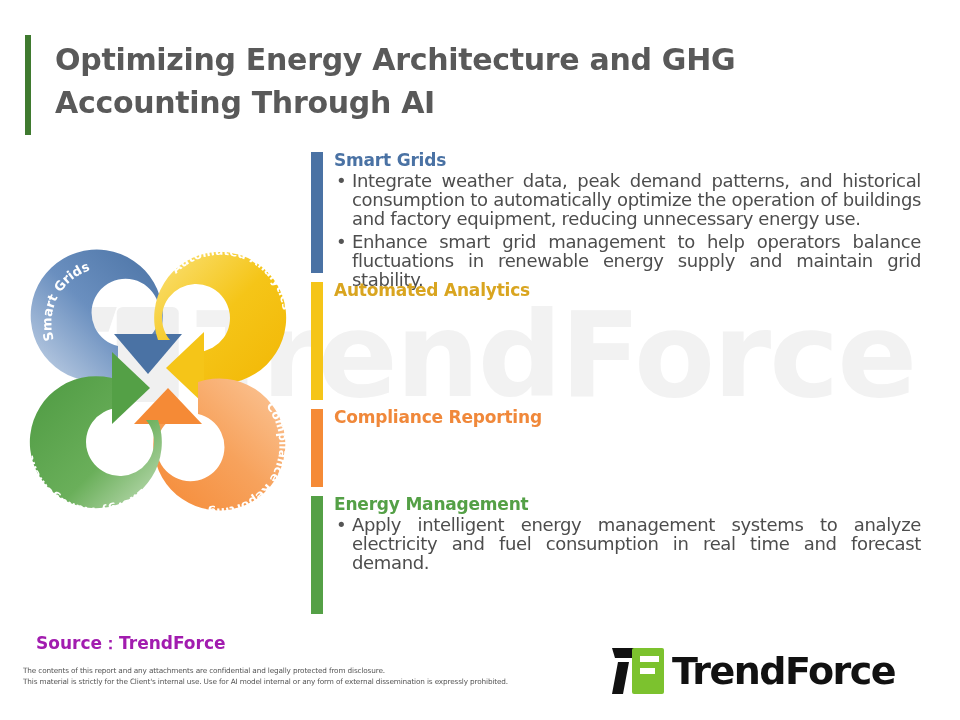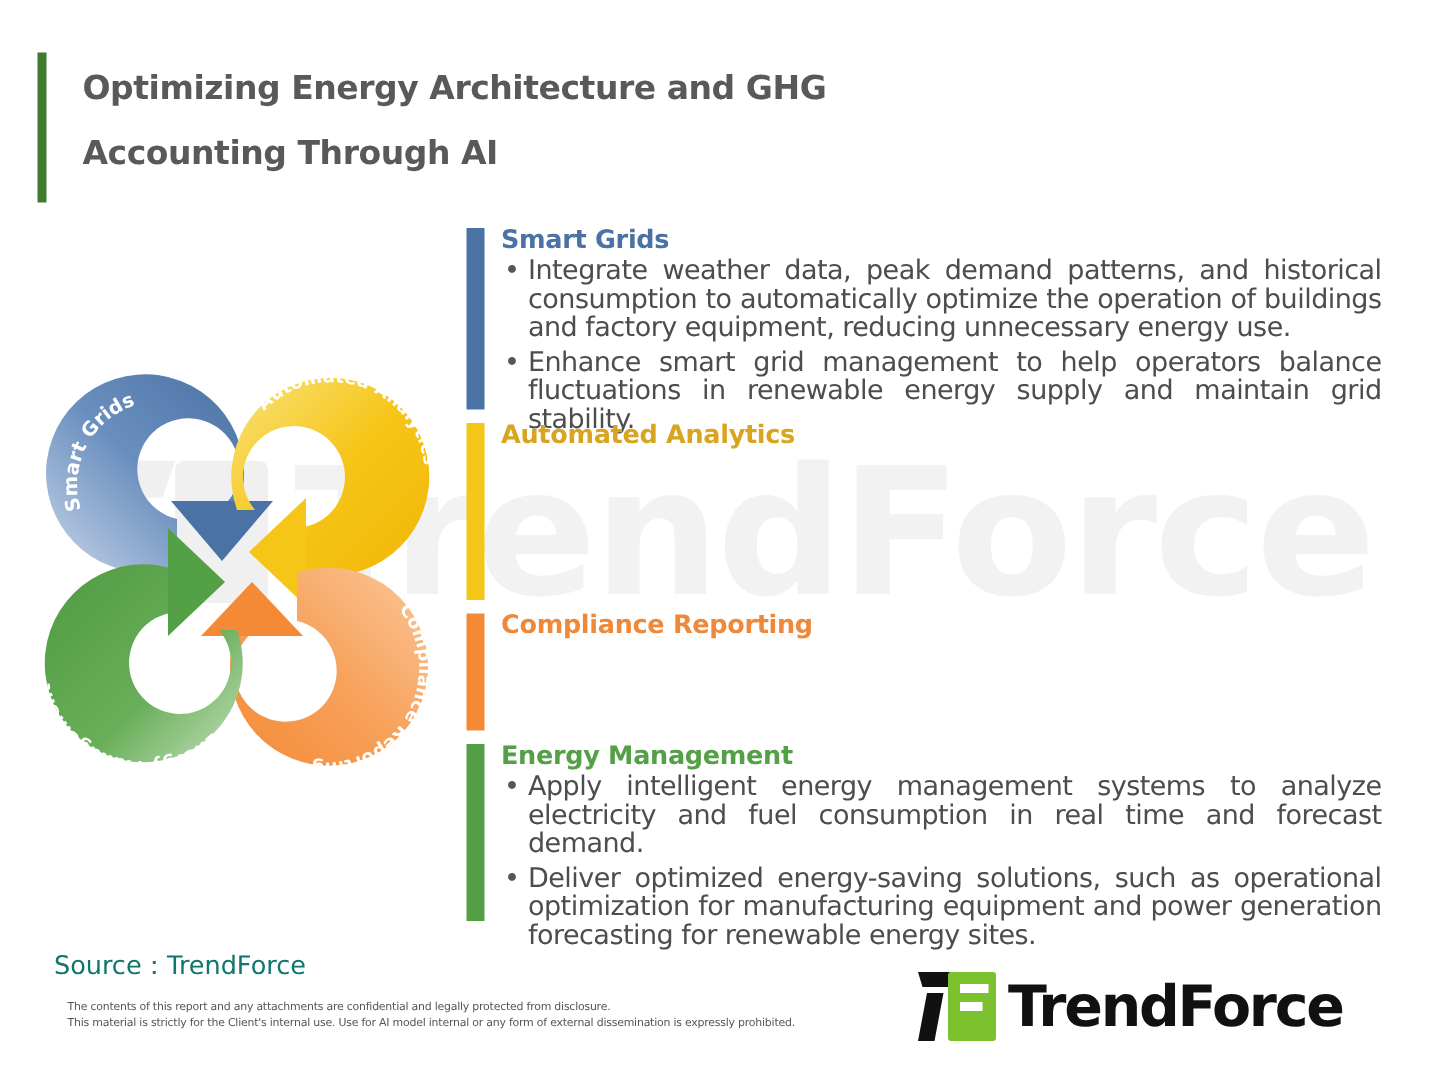--- a/index.html
+++ b/index.html
@@ -1,39 +1,39 @@
 <!DOCTYPE html>
 <html><head>
 <meta charset="utf-8">
 <style>
   * { box-sizing: border-box; margin: 0; padding: 0; }
   html, body { width: 960px; height: 720px; background: #ffffff; overflow: hidden; }
   body { position: relative; font-family: "DejaVu Sans", sans-serif; color: #555555; }
 
   .title-bar { position: absolute; left: 25px; top: 35px; width: 6px; height: 100px; background: #3f7a2f; }
   .title { position: absolute; left: 55px; top: 38px; width: 820px; font-family: "DejaVu Sans", sans-serif;
-           font-weight: bold; font-size: 22px; line-height: 43px; color: #595959; letter-spacing: -0.3px; }
+           font-weight: bold; font-size: 30px; line-height: 43px; color: #595959; letter-spacing: -0.3px; }
 
   .watermark { position: absolute; left: 60px; top: 300px; font-family: "DejaVu Sans", sans-serif; font-weight: bold;
                font-size: 118px; line-height: 110px; color: #f2f2f2; letter-spacing: -2px; white-space: nowrap; z-index: 0; }
   .watermark .wm-logo { display: inline-block; width: 130px; height: 95px; vertical-align: -6px; margin-right: 6px; }
 
   .diagram { position: absolute; left: 26px; top: 248px; width: 264px; height: 264px; z-index: 1; }
 
   .sections { position: absolute; left: 311px; top: 150px; width: 610px; z-index: 2; }
   .section { position: relative; padding-left: 23px; margin-bottom: 7px; }
   .section .bar { position: absolute; left: 0; top: 2px; bottom: 0; width: 12px; }
   .section h2 { font-family: "DejaVu Sans", sans-serif; font-weight: bold; font-size: 17px; line-height: 20px; margin-bottom: 1px; letter-spacing: -0.2px; }
   .section ul { list-style: none; }
   .section li { position: relative; padding-left: 18px; font-size: 18px; line-height: 19px; color: #4d4d4d;
                 text-align: justify; margin-bottom: 4px; letter-spacing: -0.35px; }
   .section li::before { content: "•"; position: absolute; left: 2px; top: 0; color: #555; }
 
-  .source { position: absolute; left: 36px; top: 632px; font-weight: normal; font-size: 17px; color: #0f766e; }
-  .disclaimer { position: absolute; left: 45px; top: 665px; font-size: 7.3px; line-height: 11px; color: #555; letter-spacing: -0.15px; }
+  .source { position: absolute; left: 36px; top: 632px; font-weight: bold; font-size: 17px; color: #a21caf; }
+  .disclaimer { position: absolute; left: 23px; top: 665px; font-size: 7.3px; line-height: 11px; color: #555; letter-spacing: -0.15px; }
 
   .logo { position: absolute; left: 612px; top: 647px; height: 48px; display: flex; align-items: center; }
   .logo-mark { width: 52px; height: 46px; margin-right: 8px; }
   .logo-text { font-family: "DejaVu Sans", sans-serif; font-weight: bold; font-size: 38px; color: #111111; letter-spacing: -1.5px; }
 </style>
 </head>
 <body>
 
 <div class="title-bar"></div>
 <h1 class="title">
@@ -128,21 +128,20 @@
   </div>
   <div class="section" style="height:80px;">
     <div class="bar" style="background:#f58a36;"></div>
     <h2 style="color:#f0883a;">Compliance Reporting</h2>
   </div>
   <div class="section" style="height:120px;">
     <div class="bar" style="background:#54a046;"></div>
     <h2 style="color:#54a046;">Energy Management</h2>
     <ul>
       <li>Apply intelligent energy management systems to analyze electricity and fuel consumption in real time and forecast demand.</li>
-      <li>Deliver optimized energy-saving solutions, such as operational optimization for manufacturing equipment and power generation forecasting for renewable energy sites.</li>
     </ul>
   </div>
 </div>
 
 <div class="source">Source：TrendForce</div>
 <div class="disclaimer">
   <div>The contents of this report and any attachments are confidential and legally protected from disclosure.</div>
   <div>This material is strictly for the Client's internal use. Use for AI model internal or any form of external dissemination is expressly prohibited.</div>
 </div>
 

